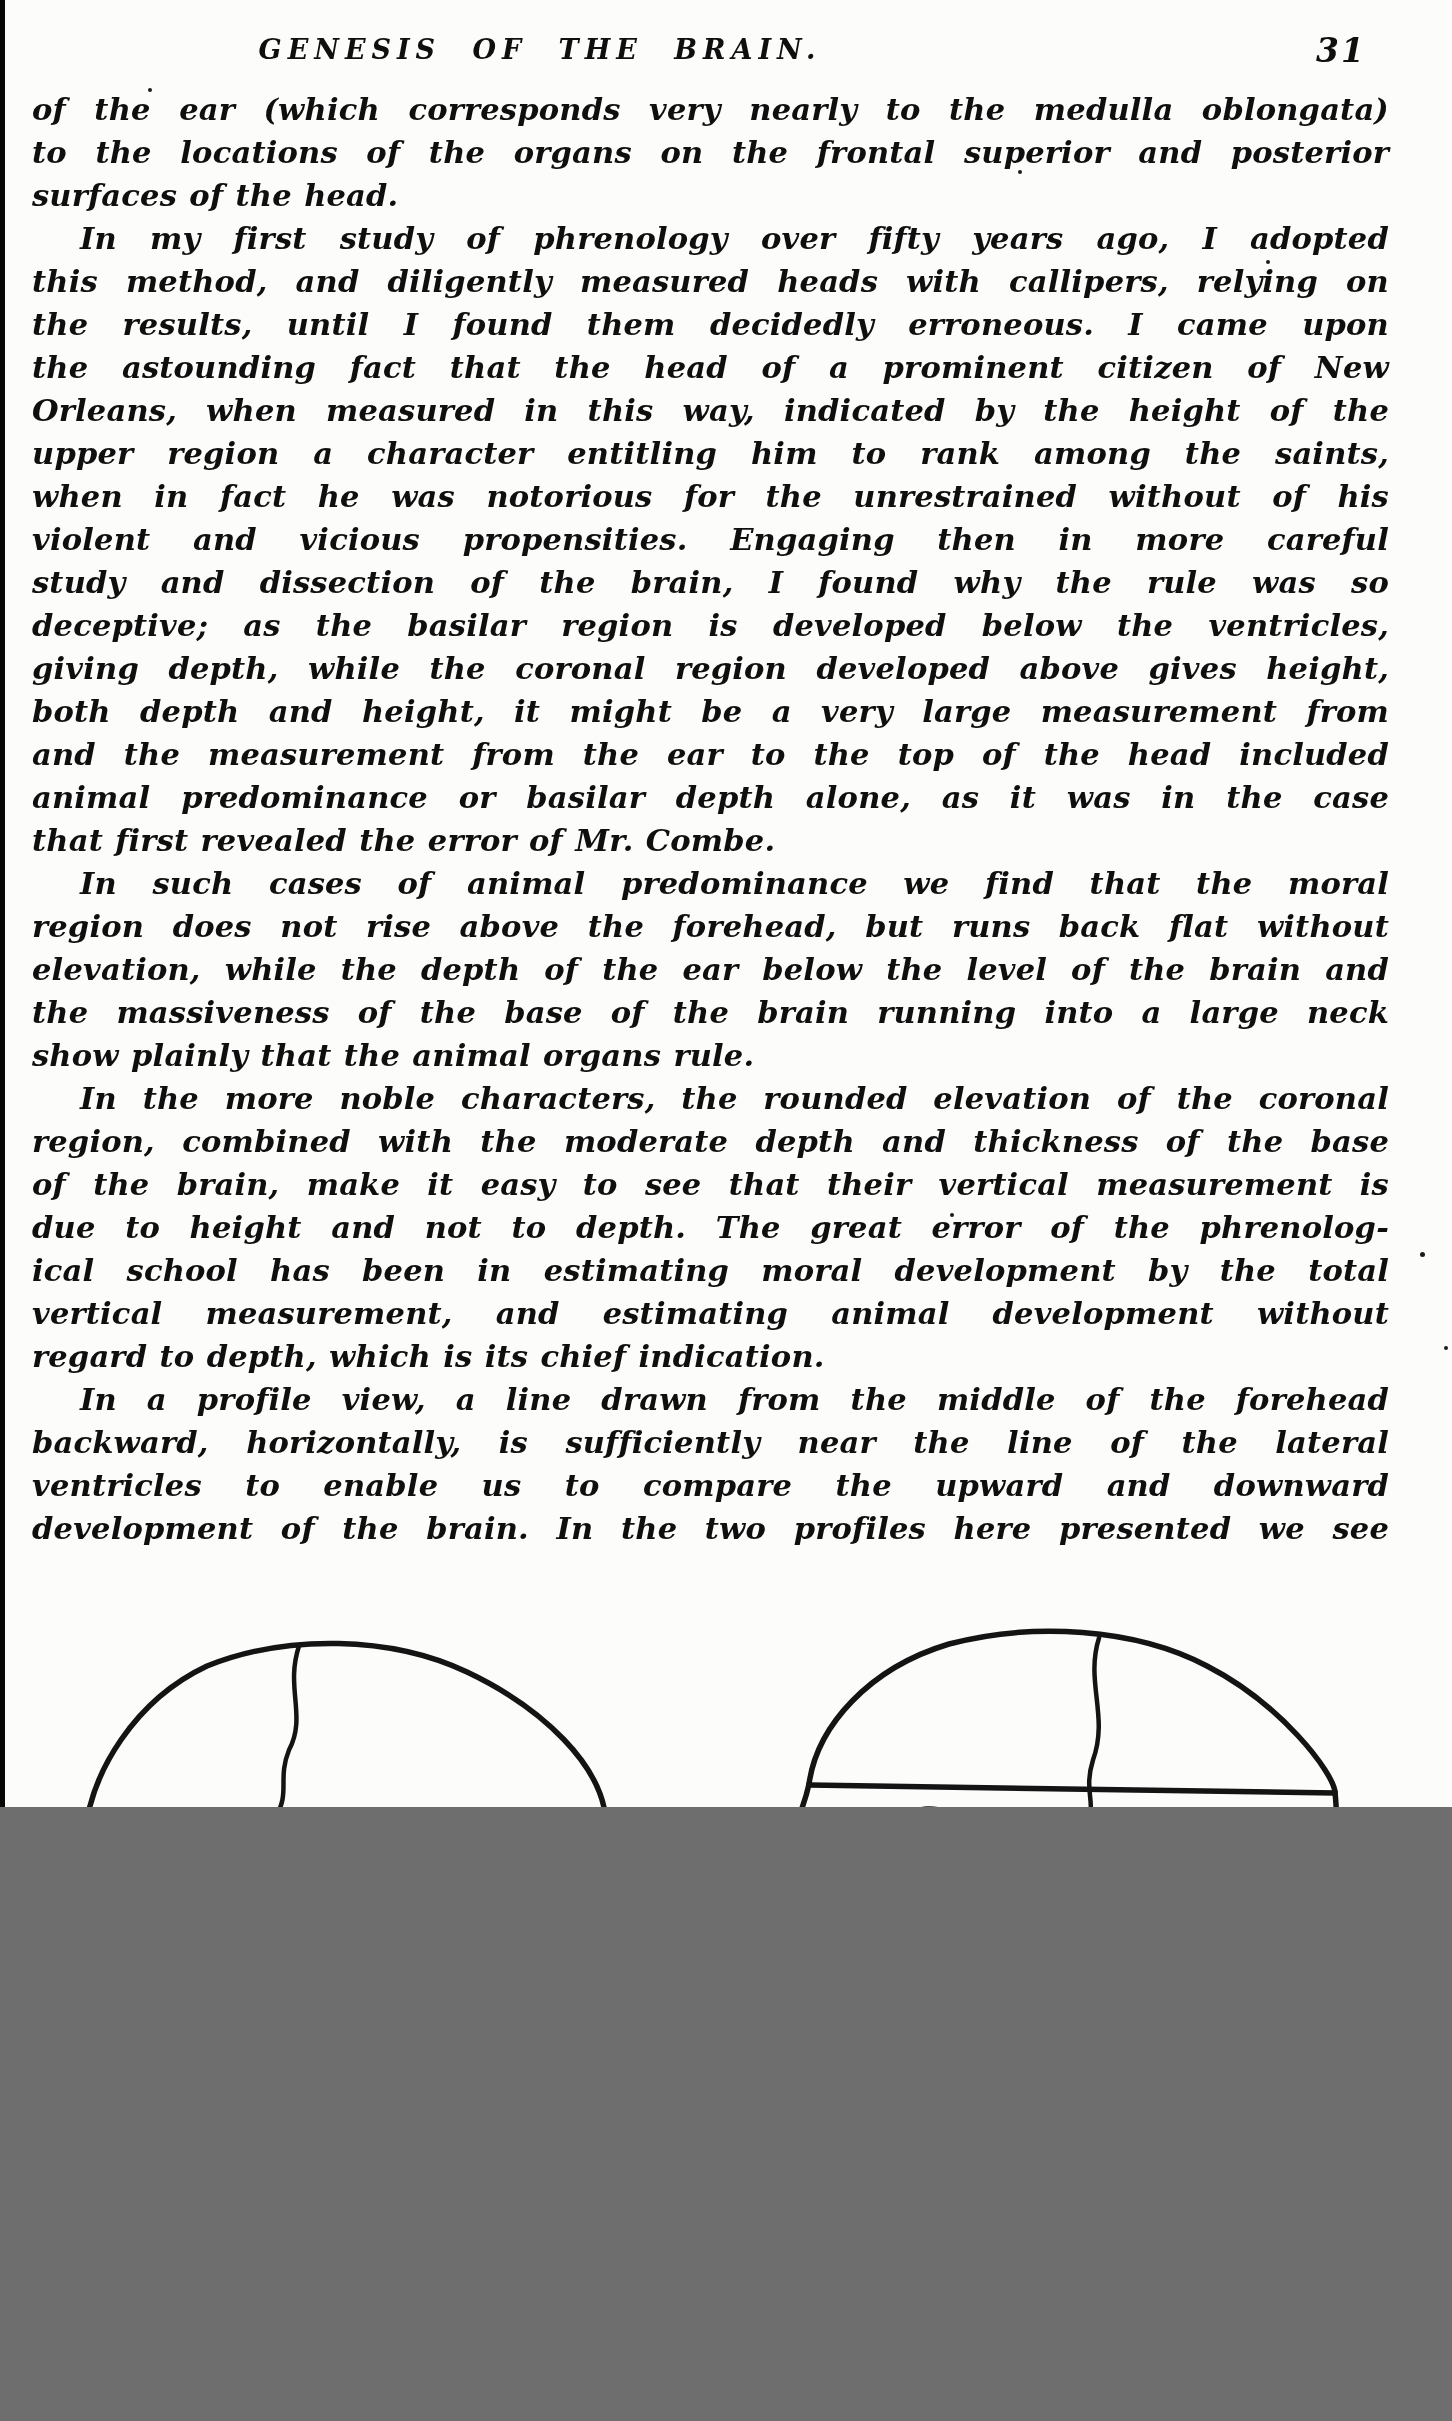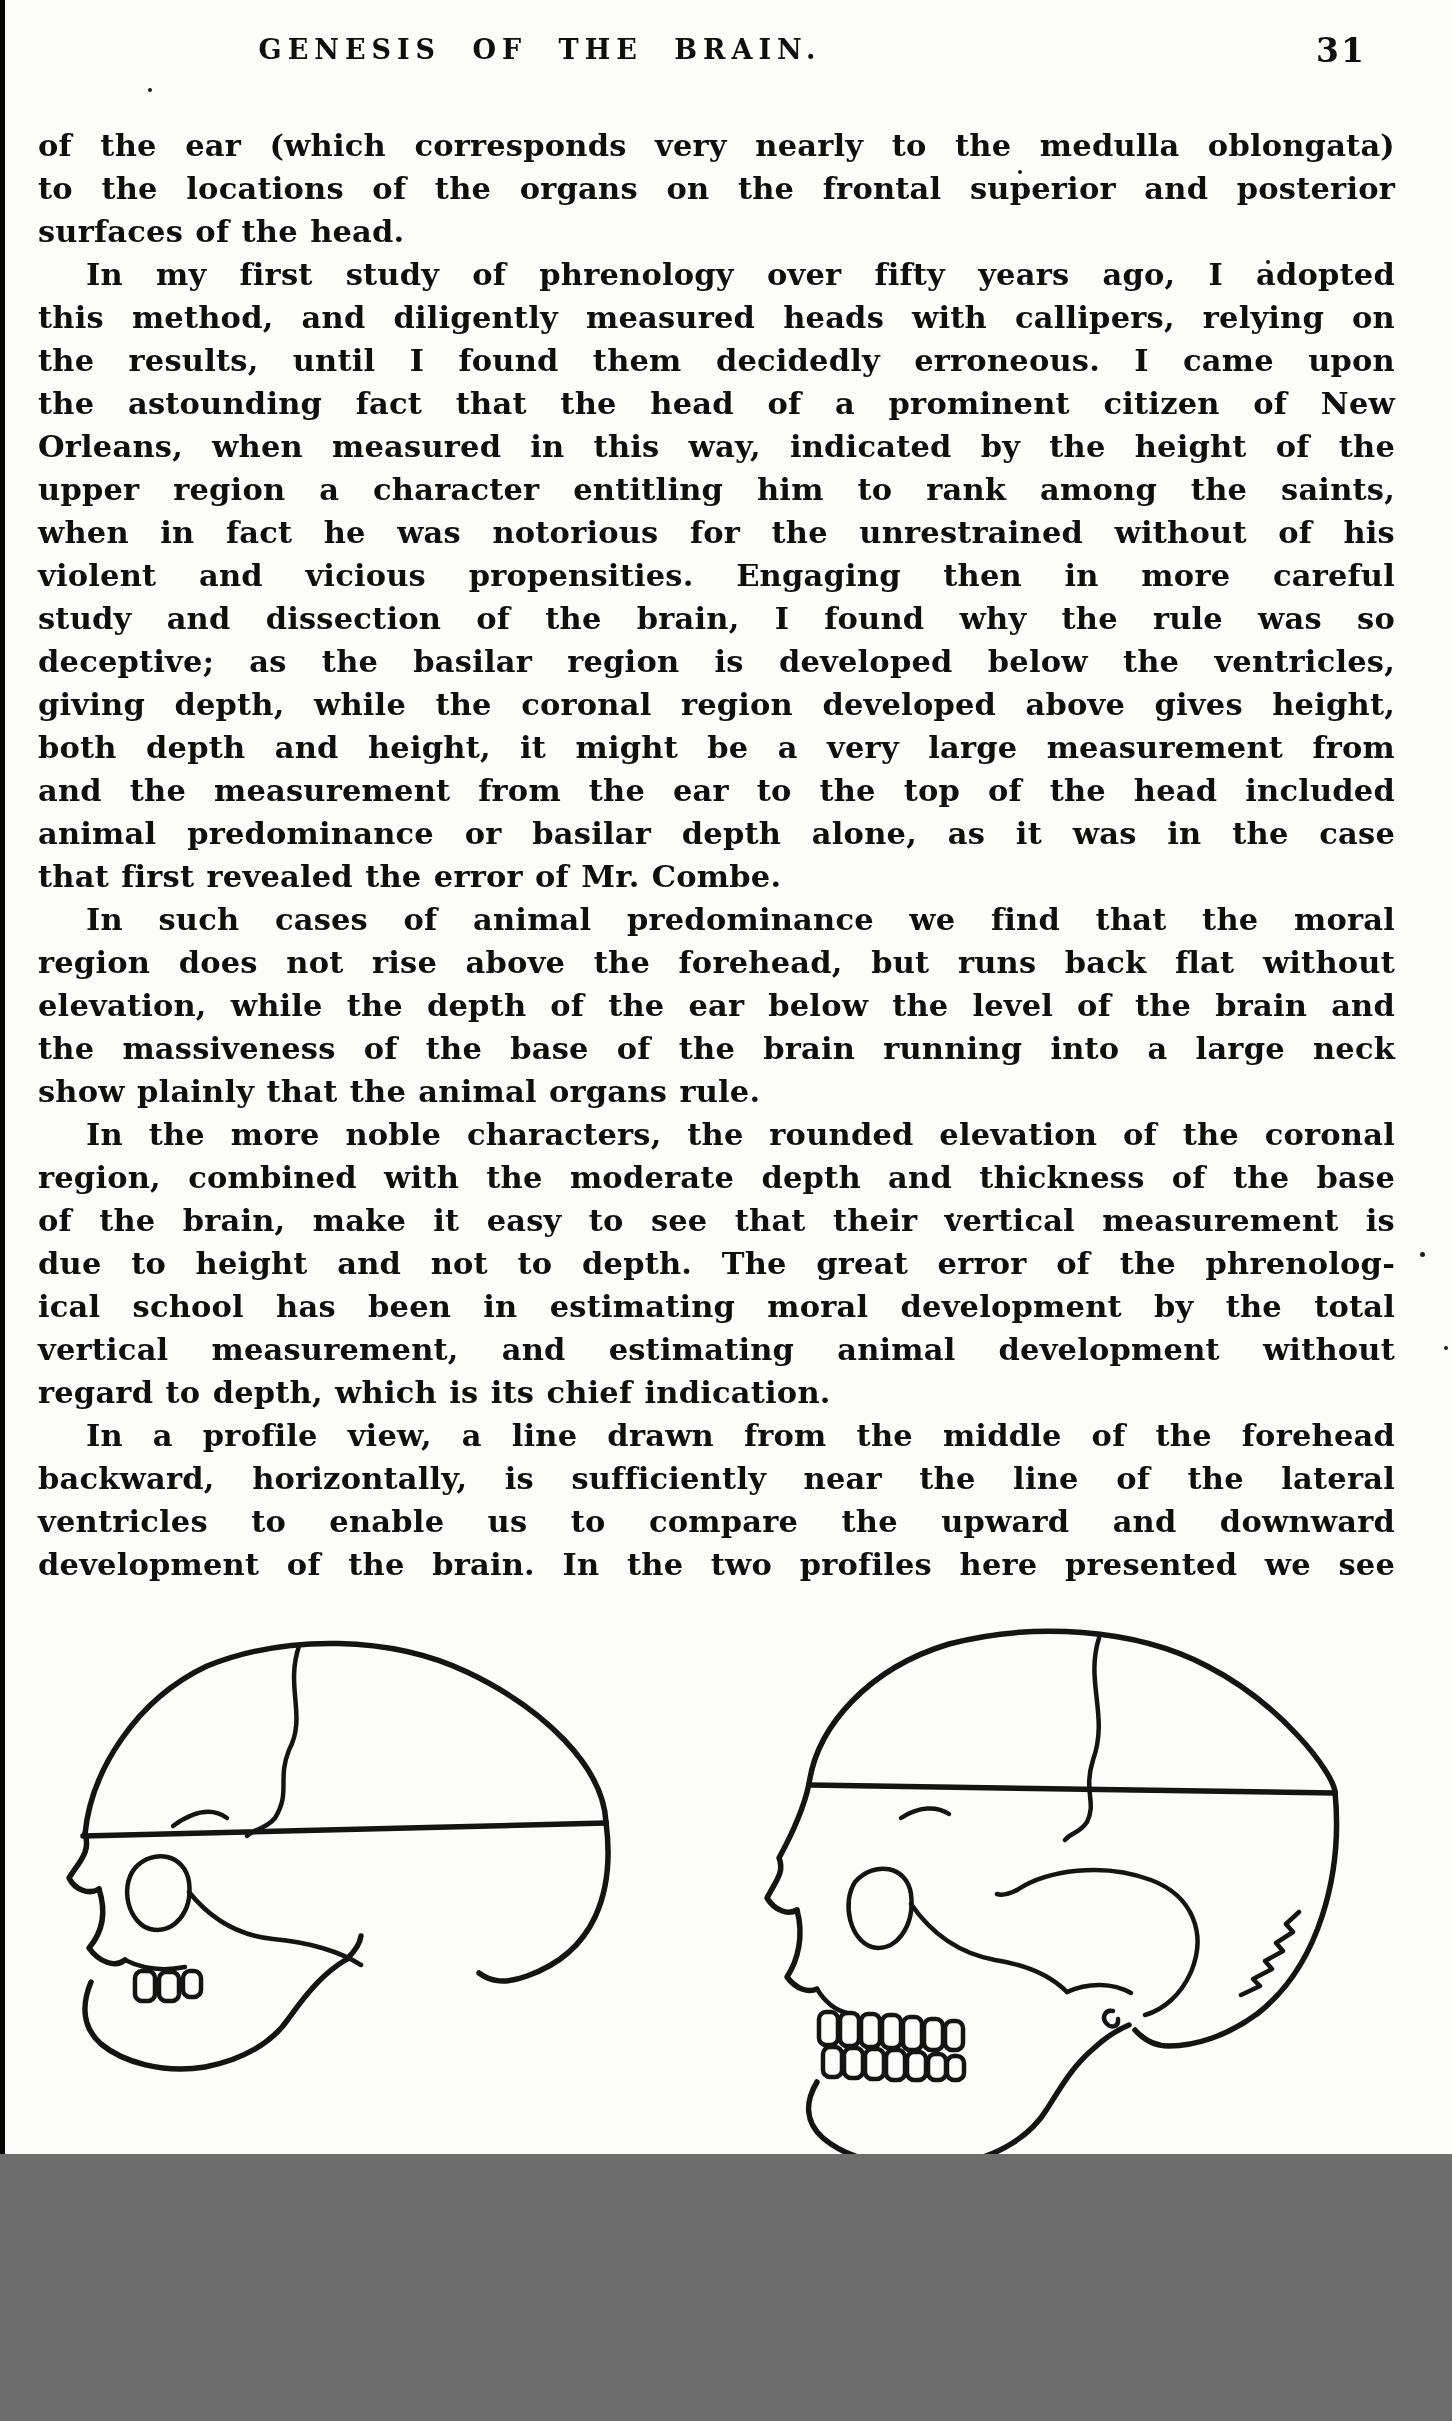--- a/index.html
+++ b/index.html
@@ -1,31 +1,32 @@
 <!DOCTYPE html>
 <html><head>
 <meta charset="utf-8">
 <style>
   html,body { margin:0; padding:0; background:#6e6e6e; }
   .page {
-    position:relative; width:1452px; height:2154px; margin:0 auto;
+    position:relative; width:1452px; height:1807px; margin:0 auto;
     background:#fcfcfa; overflow:hidden;
     font-family:"DejaVu Serif","Liberation Serif",serif;
     color:#0f0f0f;
+    font-style:italic;
   }
   .runhead {
     position:absolute; top:34px; left:40px; width:1000px;
     text-align:center; font-size:27px; font-weight:700;
     letter-spacing:6px; word-spacing:16px;
   }
   .pagenum {
     position:absolute; top:31px; left:1316px;
     font-size:33px; font-weight:700; letter-spacing:2px;
   }
-  .col { position:absolute; left:38px; width:1357px;margin-top:36px; }
+  .col { position:absolute; left:32px; width:1357px; }
   .col-main { top:88px; }
   .col-bottom { top:2178px; }
   .line {
     height:43px; line-height:43px; font-size:30.5px; font-weight:600;
     letter-spacing:0.2px; word-spacing:1.5px;
     text-align:justify; text-align-last:justify; text-justify:inter-word;
     overflow:visible;
   }
   .ll { text-align-last:left; }      
   .ind { text-indent:48px; }          

